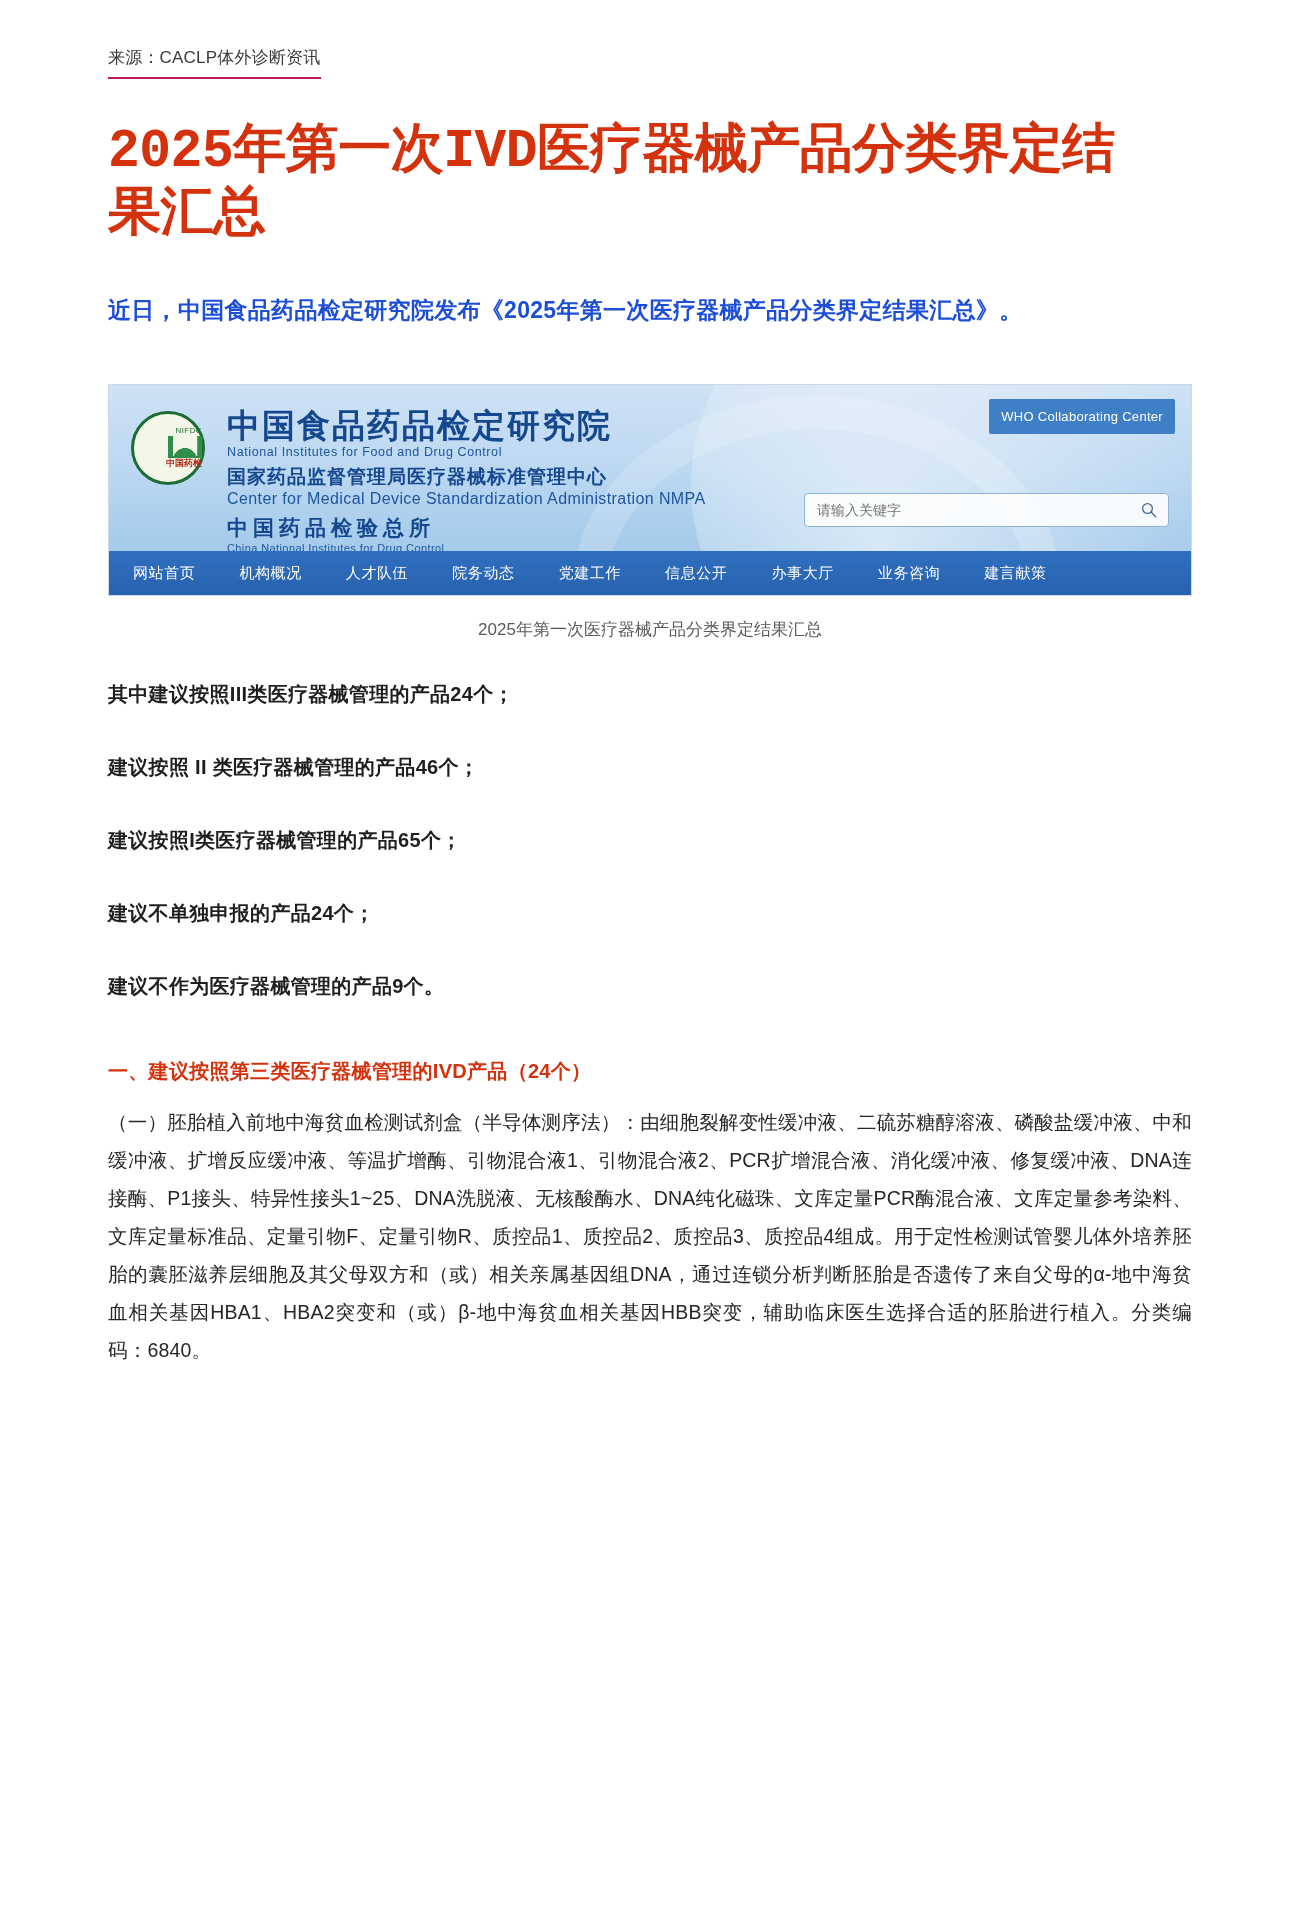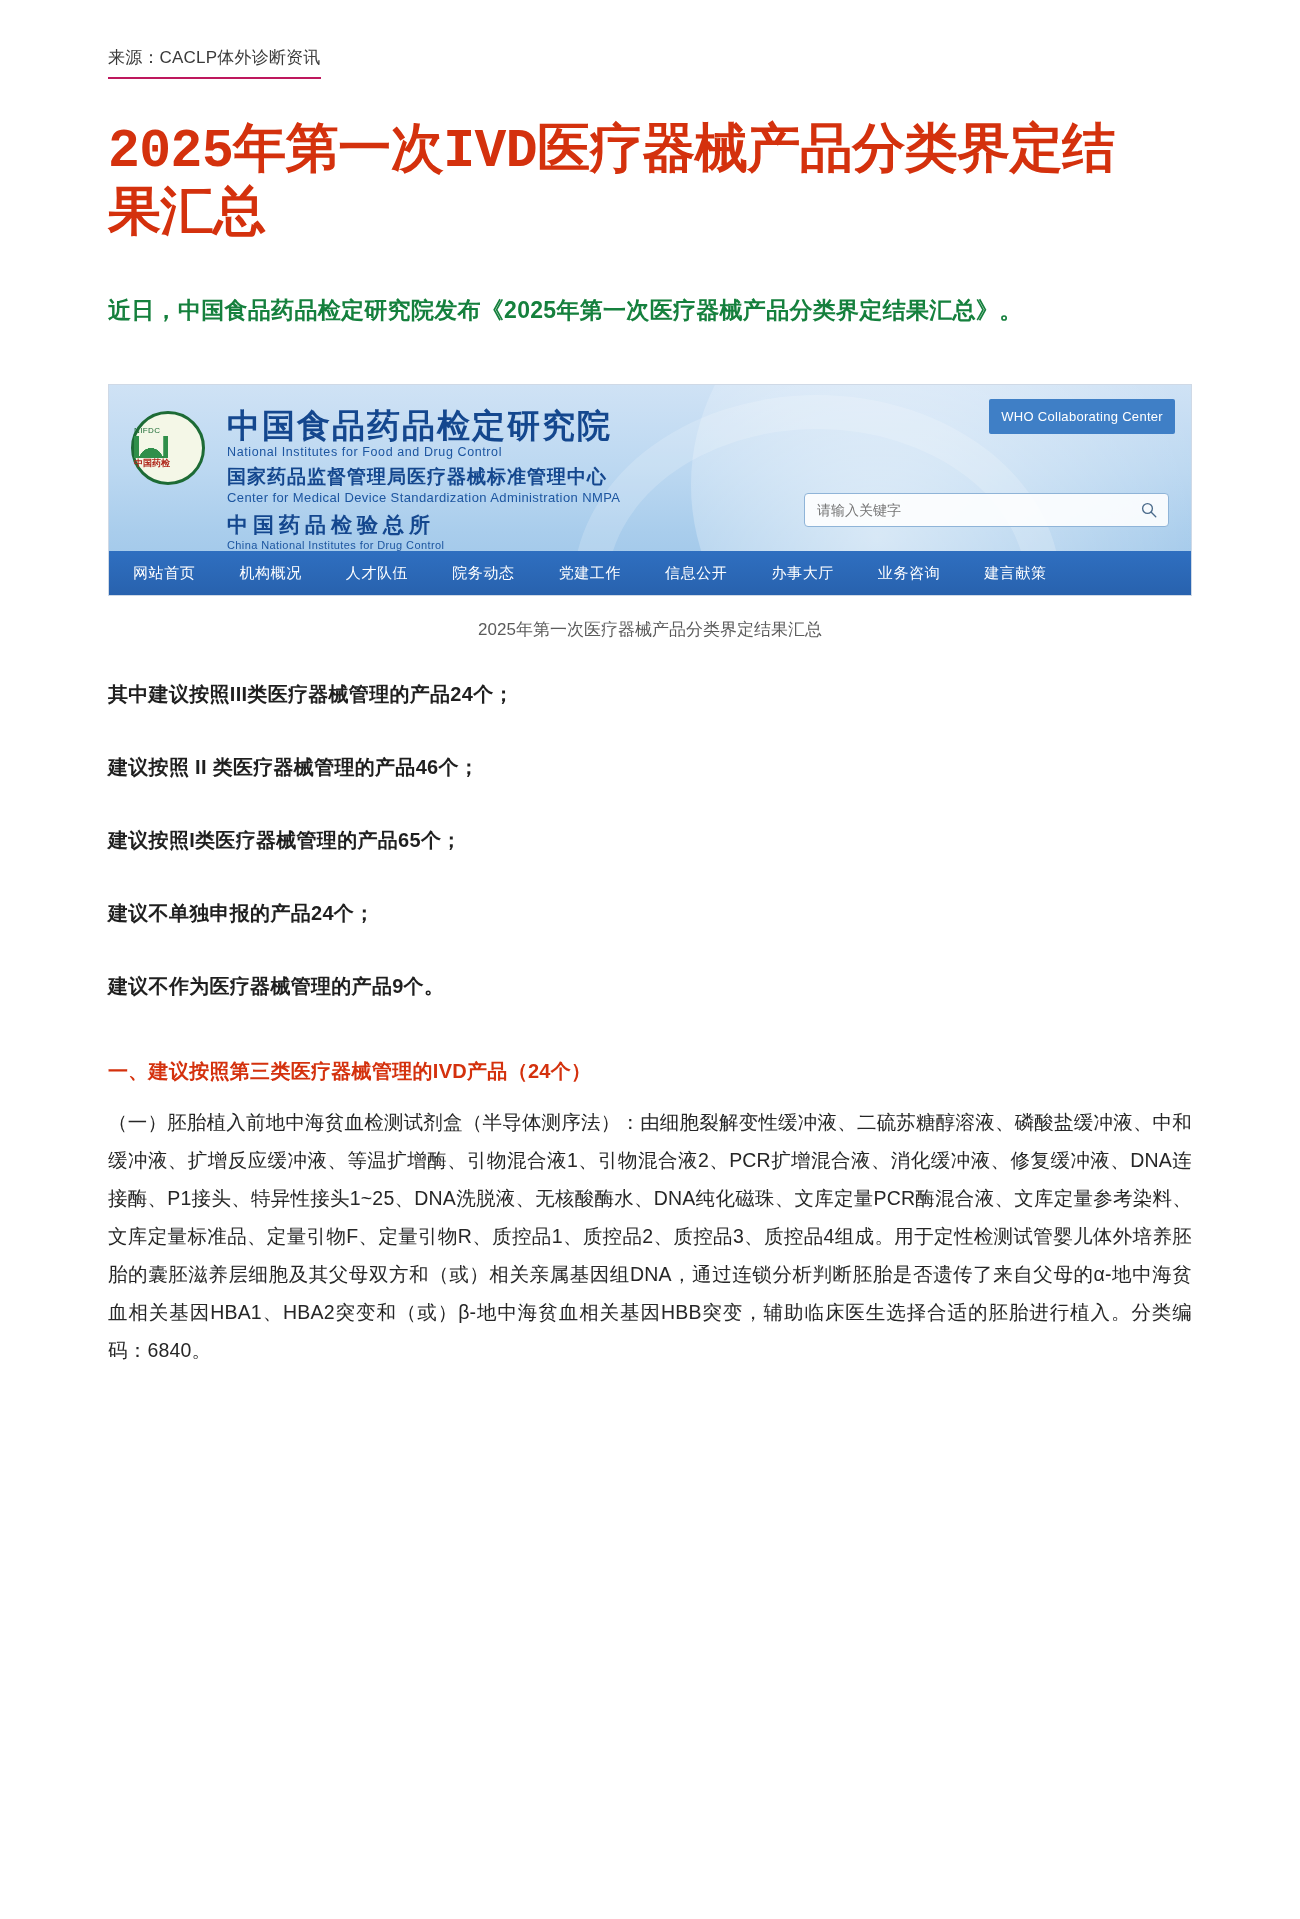--- a/index.html
+++ b/index.html
@@ -41,21 +41,21 @@
     margin: 0 0 46px 0;
     max-width: 1010px;
     font-family: Liberation Mono, monospace;
   }
 
   
   .lead {
     font-size: 23px;
     line-height: 1.65;
     font-weight: 700;
-    color: #15803d;
+    color: #1d4ed8;
     margin: 0 0 54px 0;
     letter-spacing: 0.3px;
   }
 
   
   .figure {
     margin: 0 0 10px 0;
   }
   .banner {
     position: relative;
@@ -102,21 +102,21 @@
     left: 22px;
     top: 26px;
     width: 74px;
     height: 74px;
     border-radius: 50%;
     background: #f4f7e7;
     border: 3px solid #1d6b35;
     box-sizing: border-box;
     display: flex;
     flex-direction: column;
-    align-items: flex-start;
+    align-items: flex-end;
     justify-content: center;
     line-height: 1.1;
   }
   .logo .logo-top {
     font-size: 8px;
     color: #1d6b35;
     letter-spacing: 0.4px;
   }
   .logo .logo-mark {
     width: 34px;
@@ -152,21 +152,21 @@
     color: #1c55a0;
     margin-bottom: 5px;
   }
   .t-cn-2 {
     font-size: 19px;
     font-weight: 700;
     letter-spacing: 1px;
     color: #14478e;
   }
   .t-en-2 {
-    font-size: 13px;
+    font-size: 16px;
     letter-spacing: 0.4px;
     color: #1c55a0;
     margin-bottom: 6px;
   }
   .t-cn-3 {
     font-size: 21px;
     font-weight: 700;
     letter-spacing: 5px;
     color: #14478e;
   }

